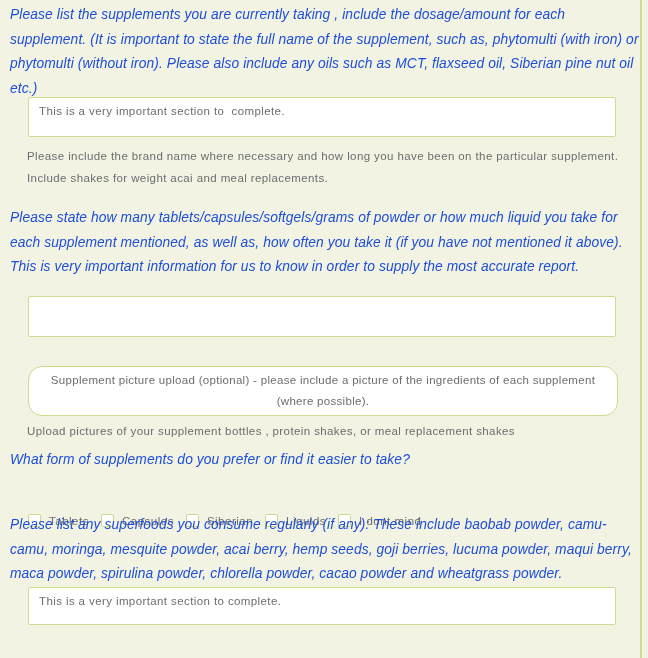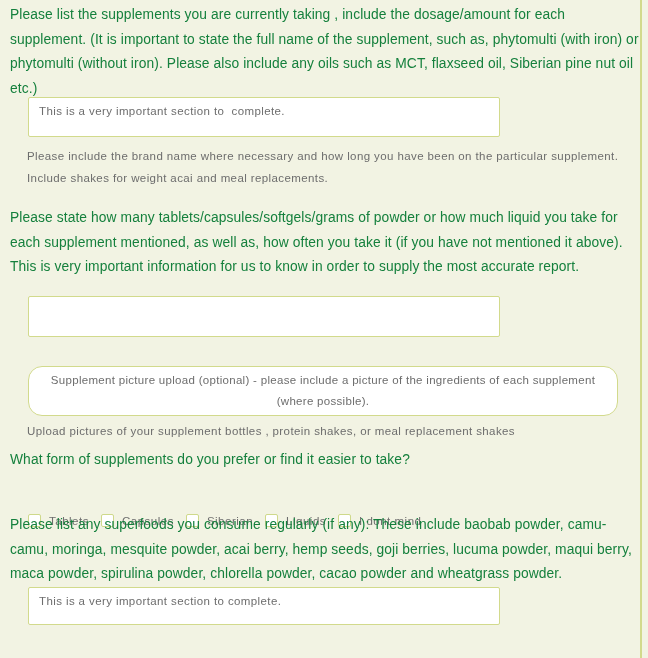--- a/index.html
+++ b/index.html
@@ -2,24 +2,24 @@
 <html><head>
 <meta charset="utf-8">
 <style>
   html,body{margin:0;padding:0;background:#f2f3e3;}
   .page{
     position:relative;width:648px;height:658px;background:#f2f3e3;
     font-family:"Liberation Sans",sans-serif;overflow:hidden;
   }
   .q{
     position:absolute;left:10px;width:632px;font-size:13.8px;line-height:24.5px;
-    color:#15803d;letter-spacing:0.1px;
+    color:#1d4ed8;letter-spacing:0.1px;font-style:italic;
   }
   .ta{
-    position:absolute;left:28px;width:472px;box-sizing:border-box;
+    position:absolute;left:28px;width:588px;box-sizing:border-box;
     border:1px solid #d2da8c;border-radius:2px;background:#ffffff;
     color:#6d6d6d;font-size:11.5px;font-family:"Liberation Sans",sans-serif;
     letter-spacing:0.4px;padding:7px 10px 0 10px;resize:none;outline:none;
     overflow:hidden;
   }
   .sub{
     position:absolute;left:27px;width:605px;font-size:11.5px;line-height:22px;
     color:#6d6d6d;letter-spacing:0.4px;
   }
   .upload-box{

